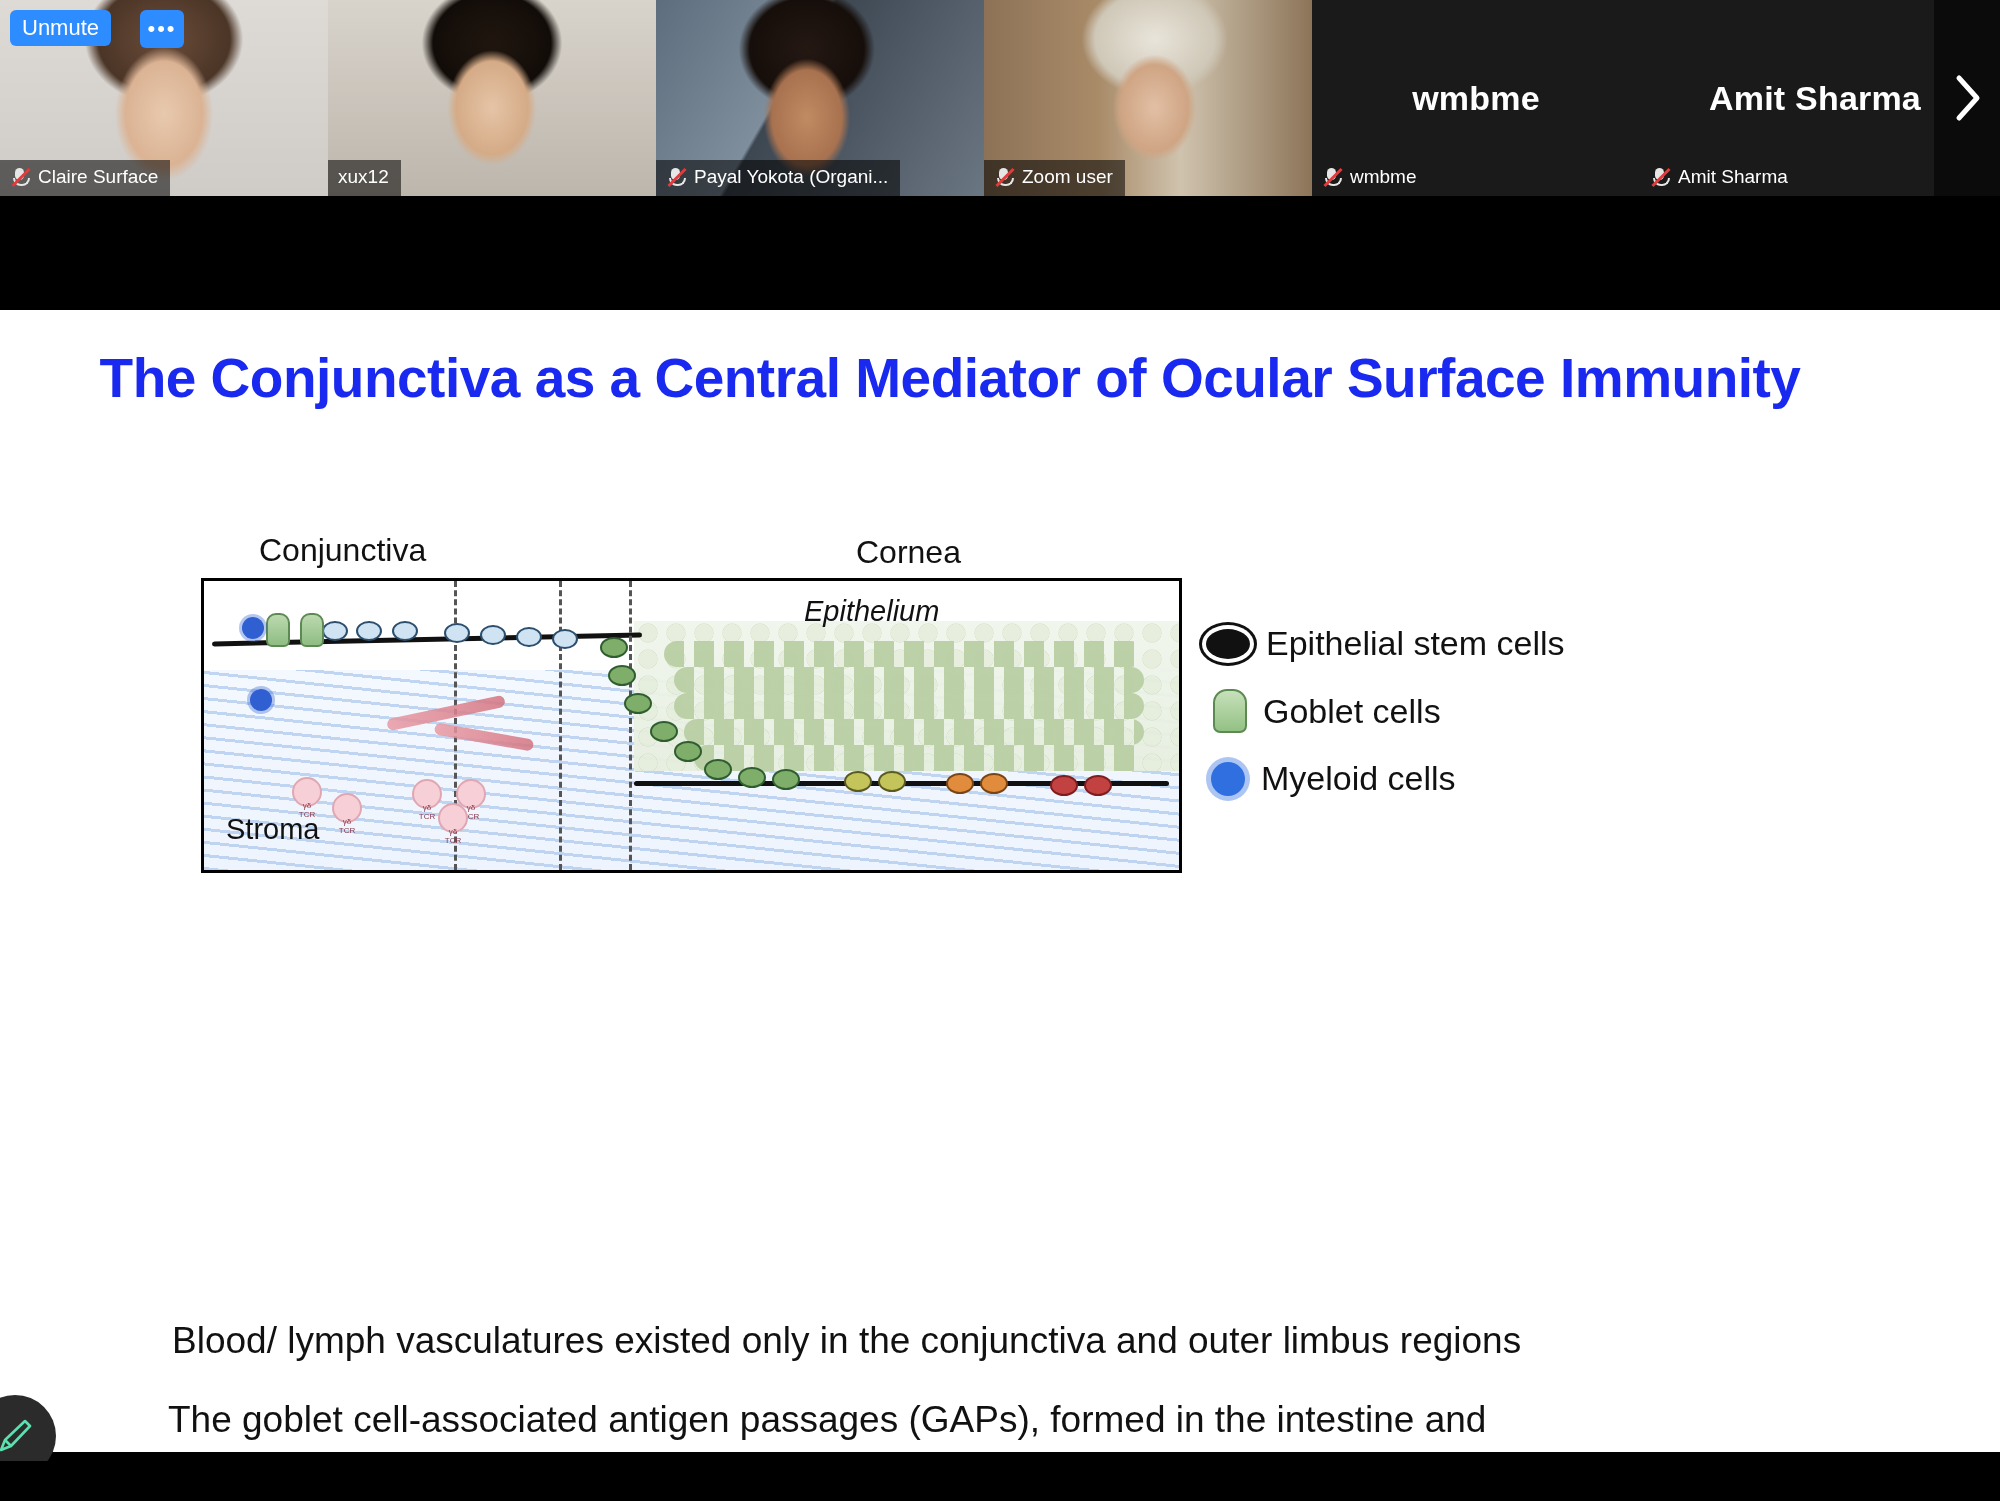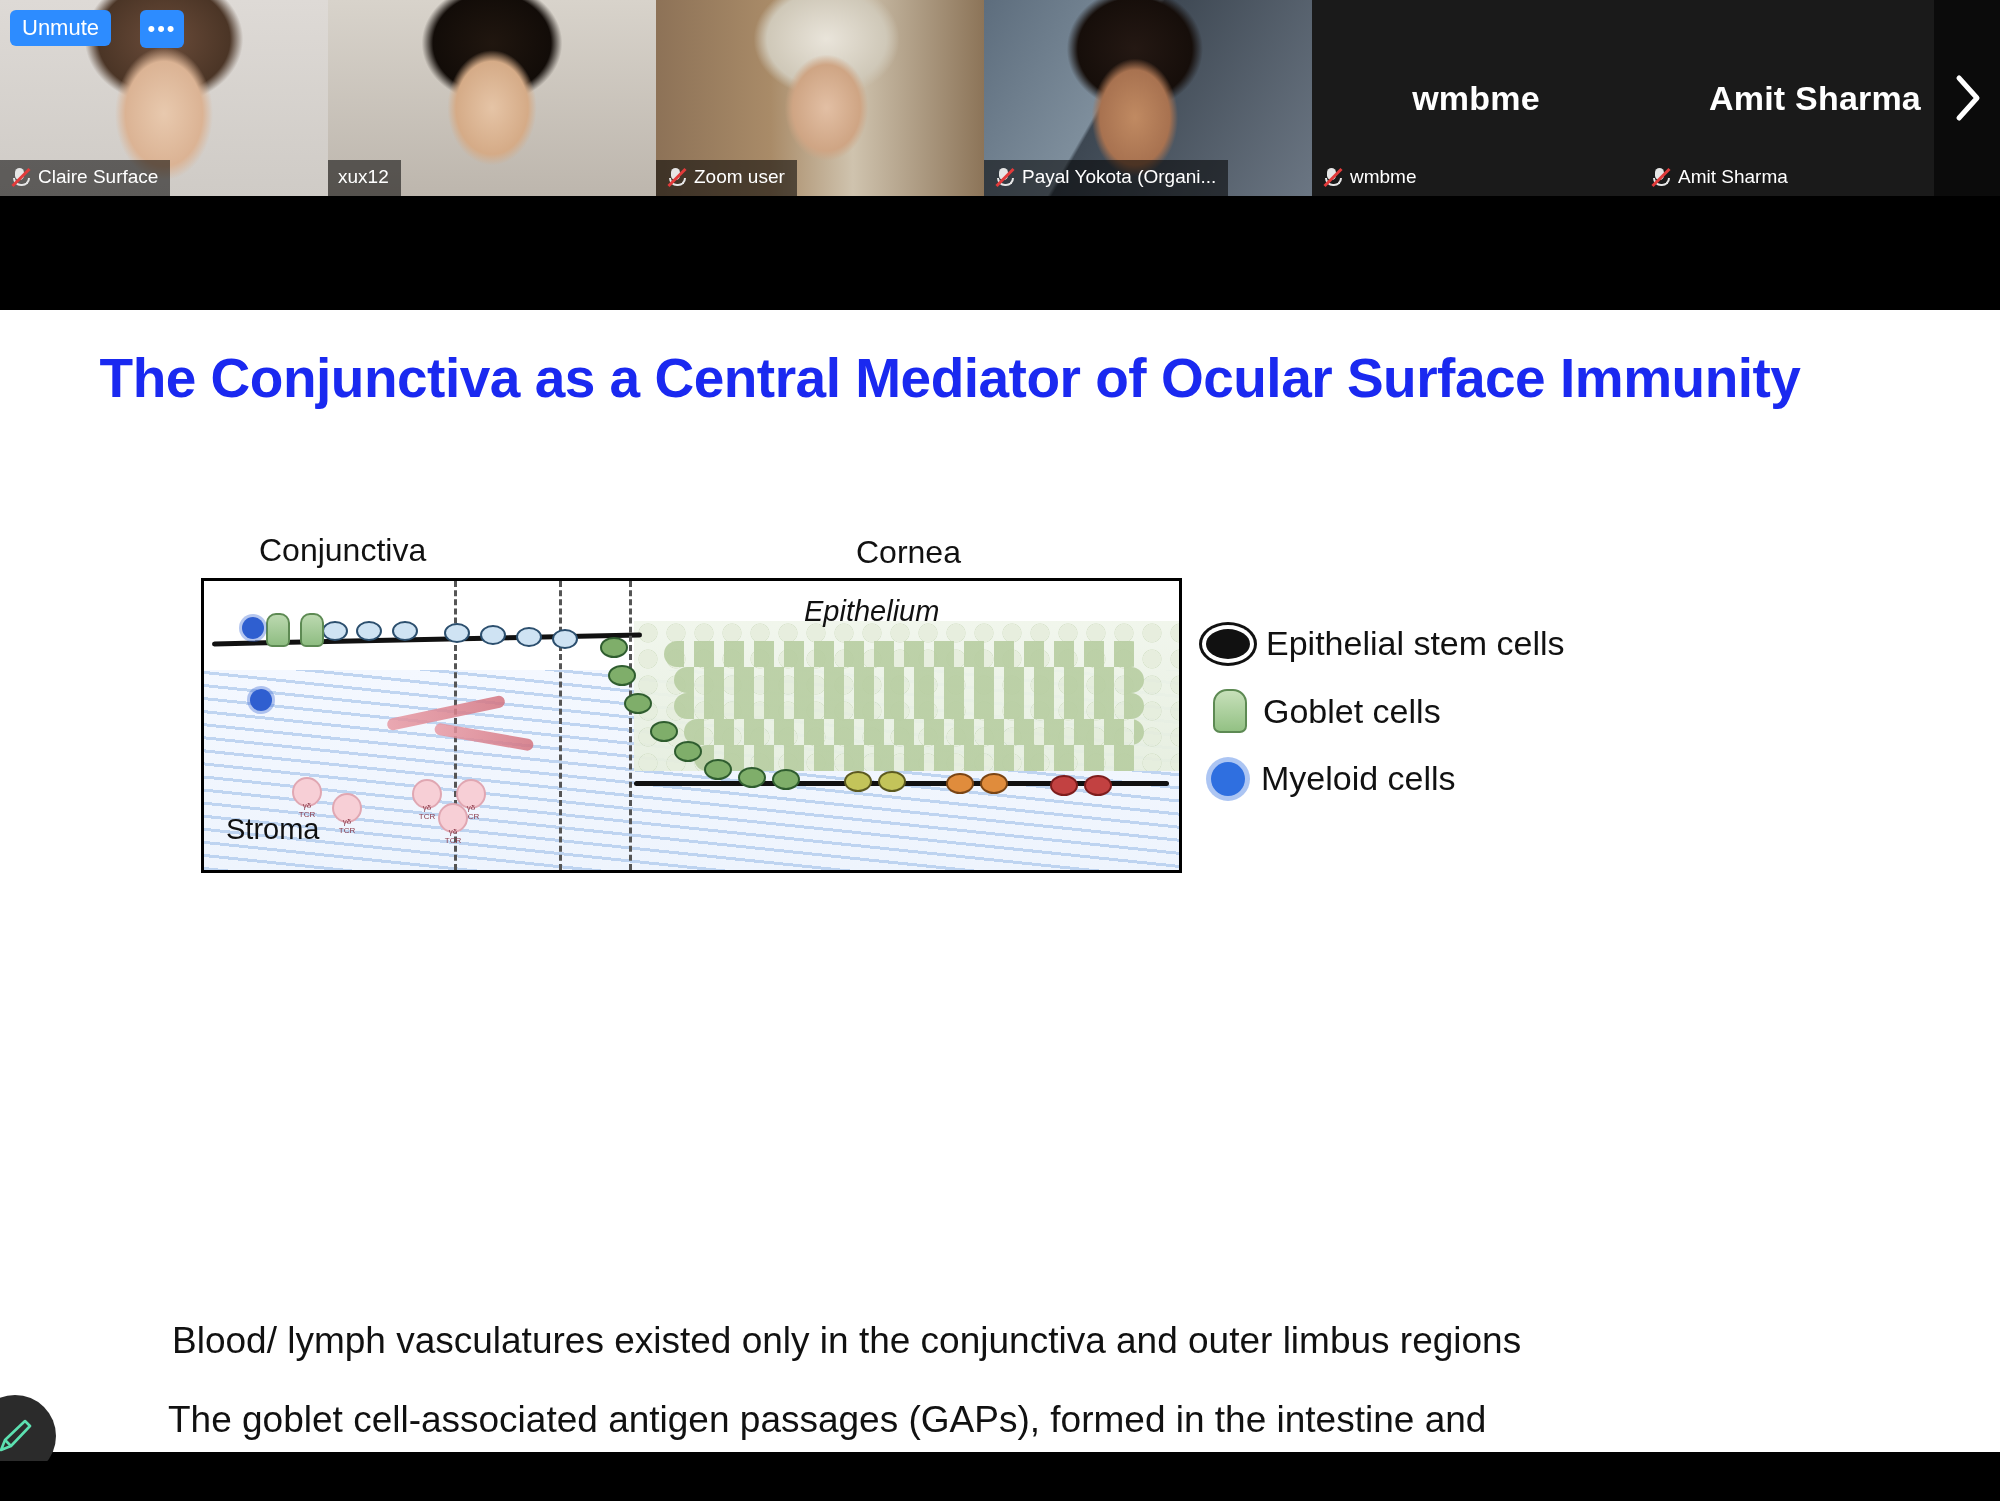--- a/index.html
+++ b/index.html
@@ -466,40 +466,40 @@
     </div>
 
     <div class="tile active">
       <div class="tile-video cam2"></div>
       <div class="name-chip">
         <span>xux12</span>
       </div>
     </div>
 
     <div class="tile">
+      <div class="tile-video cam3"></div>
+      <div class="name-chip">
+        <span class="mic-muted">
+          <span class="body"></span>
+            <span class="stand"></span>
+            <span class="slash"></span>
+        </span>
+        <span>Payal Yokota (Organi...</span>
+      </div>
+    </div>
+
+    <div class="tile">
       <div class="tile-video cam4"></div>
       <div class="name-chip">
         <span class="mic-muted">
           <span class="body"></span>
             <span class="stand"></span>
             <span class="slash"></span>
         </span>
         <span>Zoom user</span>
-      </div>
-    </div>
-
-    <div class="tile">
-      <div class="tile-video cam3"></div>
-      <div class="name-chip">
-        <span class="mic-muted">
-          <span class="body"></span>
-            <span class="stand"></span>
-            <span class="slash"></span>
-        </span>
-        <span>Payal Yokota (Organi...</span>
       </div>
     </div>
 
     <div class="tile tile-plain">
       <div class="display-name">wmbme</div>
       <div class="name-chip">
         <span class="mic-muted">
           <span class="body"></span>
             <span class="stand"></span>
             <span class="slash"></span>

